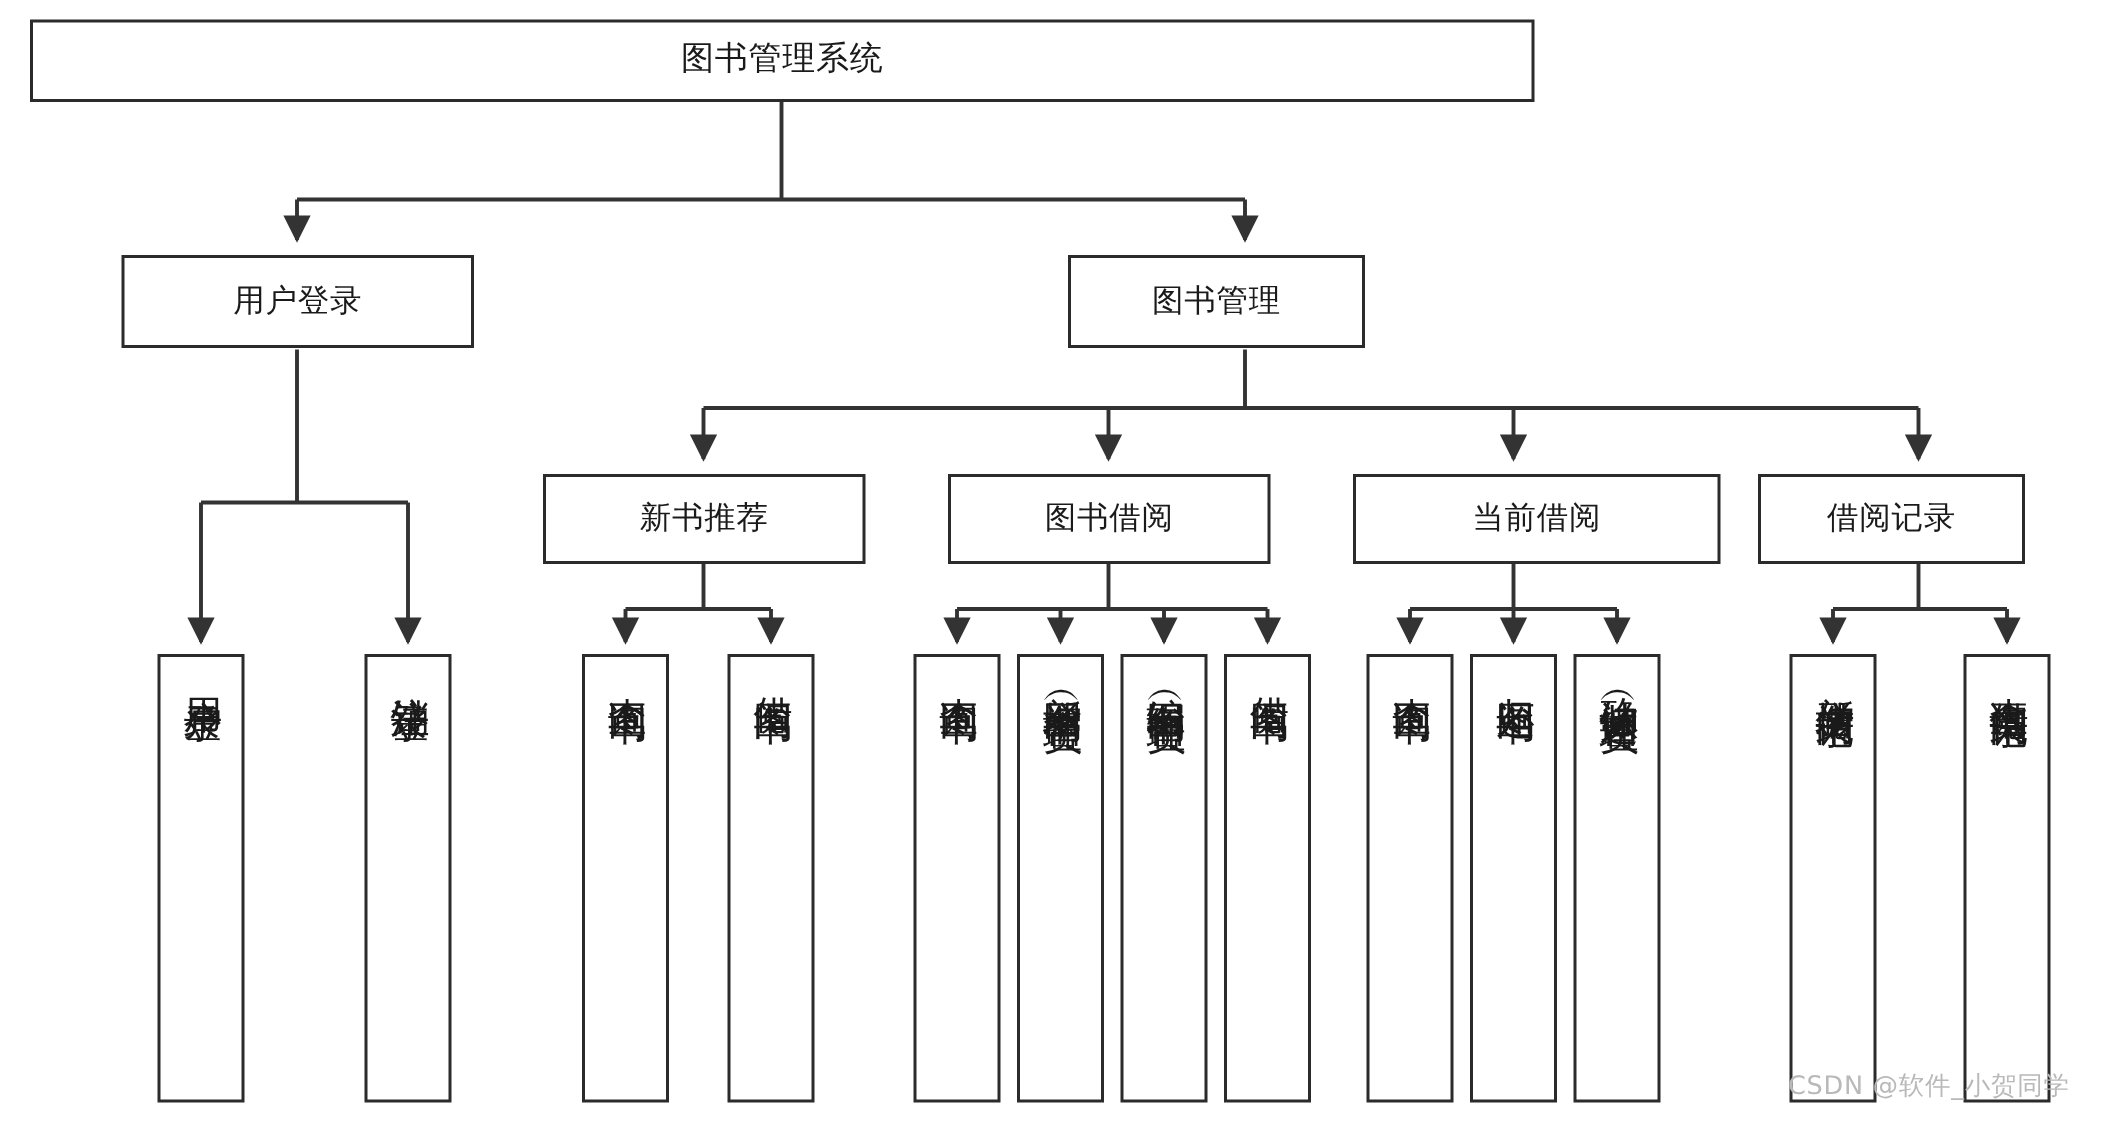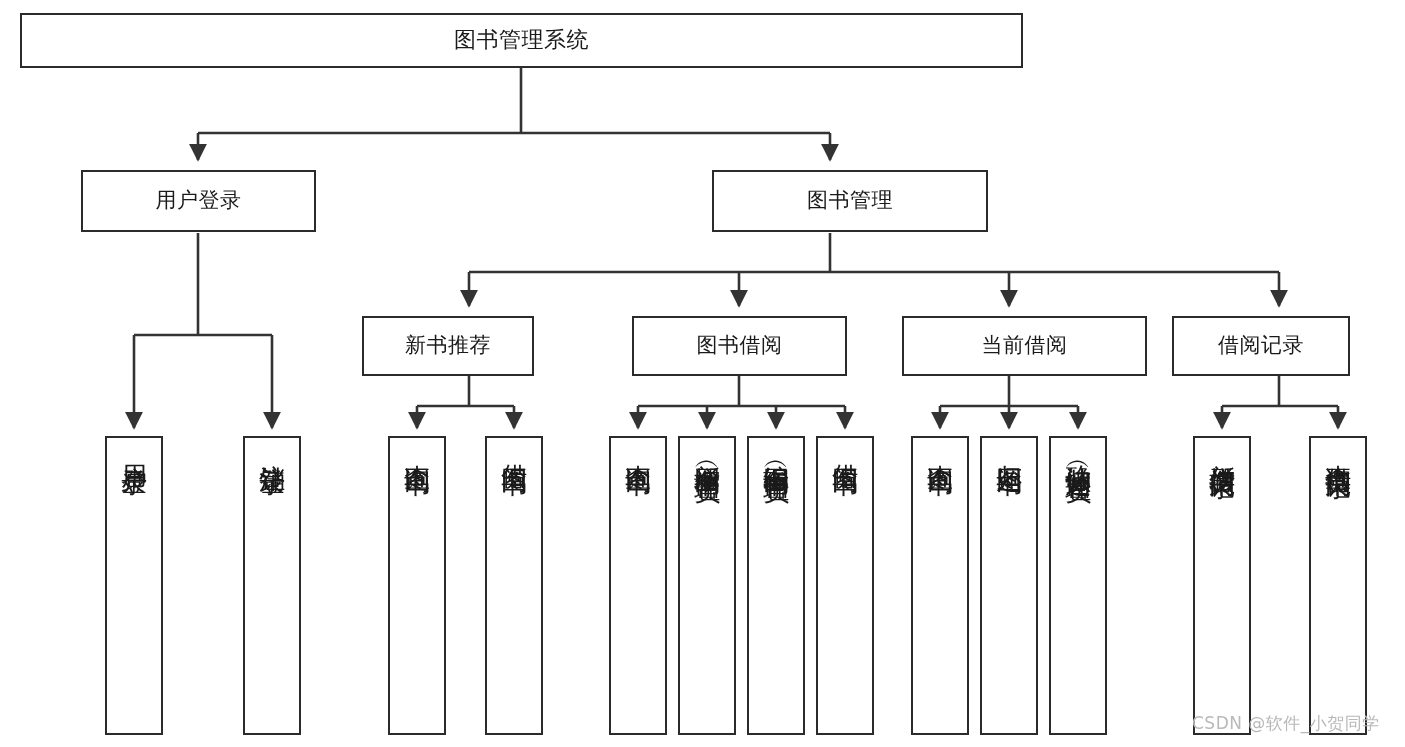--- a/index.html
+++ b/index.html
@@ -111,25 +111,25 @@
     </g>
   </svg>
 
   <div class="node horiz root" style="left:20px;top:13px;width:1003px;height:55px;">
     <span class="label">图书管理系统</span>
   </div>
 
   <div class="node horiz" style="left:81px;top:170px;width:235px;height:62px;">
     <span class="label">用户登录</span>
   </div>
-  <div class="node horiz" style="left:712px;top:170px;width:276px;height:62px;">
+  <div class="node horiz" style="left:712px;top:170px;width:198px;height:62px;">
     <span class="label">图书管理</span>
   </div>
 
-  <div class="node horiz" style="left:362px;top:316px;width:172px;height:60px;">
+  <div class="node horiz" style="left:362px;top:316px;width:215px;height:60px;">
     <span class="label">新书推荐</span>
   </div>
   <div class="node horiz" style="left:632px;top:316px;width:215px;height:60px;">
     <span class="label">图书借阅</span>
   </div>
   <div class="node horiz" style="left:902px;top:316px;width:245px;height:60px;">
     <span class="label">当前借阅</span>
   </div>
   <div class="node horiz" style="left:1172px;top:316px;width:178px;height:60px;">
     <span class="label">借阅记录</span>

